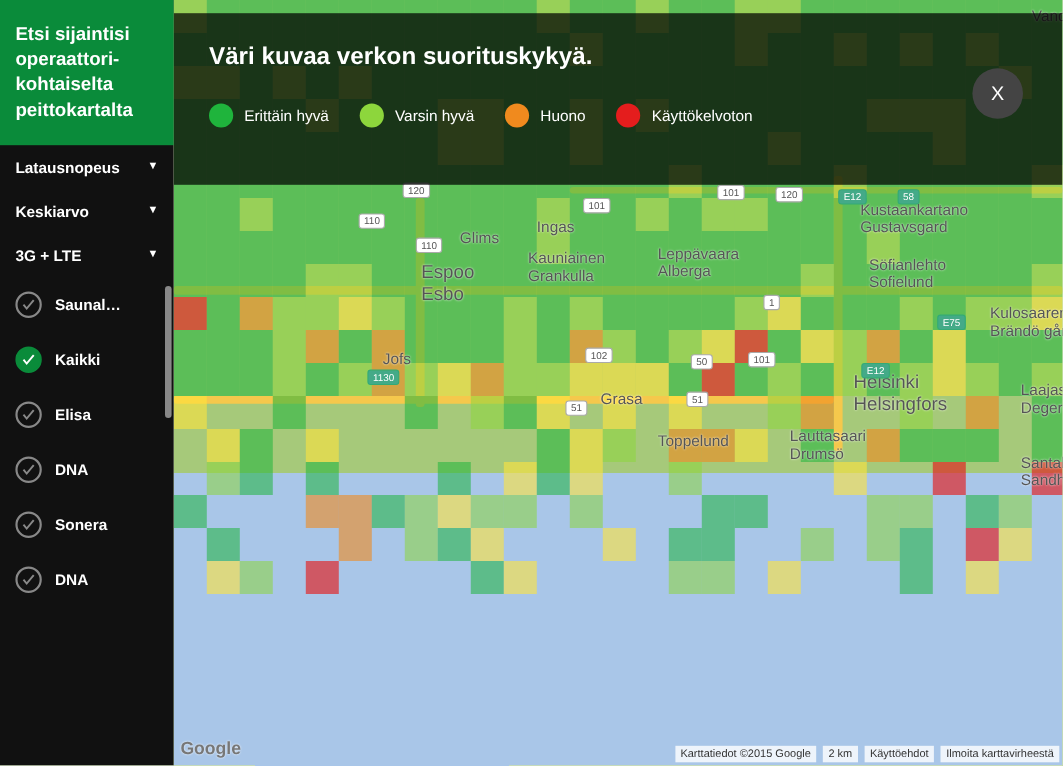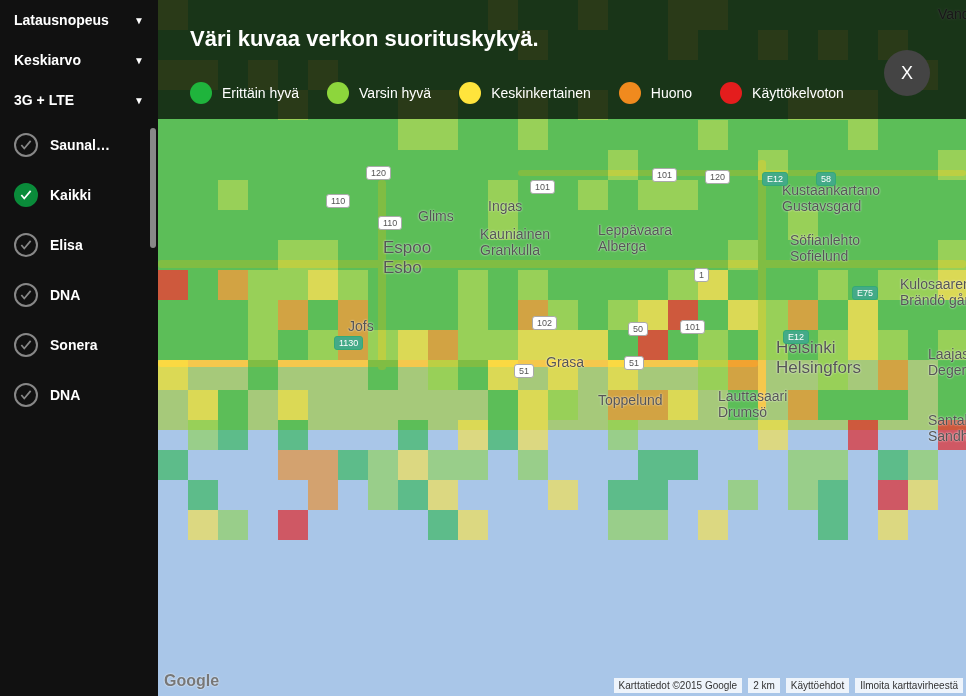--- a/index.html
+++ b/index.html
@@ -13,21 +13,21 @@
   .section-label { padding: 10px 14px; font-size: 13px; color: #bbb; background: #222; border-top: 1px solid #333; border-bottom: 1px solid #333; }
   .op-list { position: relative; flex: 1; overflow: hidden; }
   .op-scroll { position: absolute; top: 8px; right: 2px; width: 6px; height: 120px; background: #888; border-radius: 3px; }
   .op-item { display: flex; align-items: center; gap: 12px; padding: 13px 14px; font-size: 14px; font-weight: bold; cursor: pointer; }
   .check { width: 24px; height: 24px; border-radius: 50%; border: 2px solid #888; display: flex; align-items: center; justify-content: center; flex-shrink: 0; }
   .check.selected { background: #0a8b3a; border-color: #0a8b3a; }
   .check svg { width: 14px; height: 14px; }
   .op-label { white-space: nowrap; overflow: hidden; text-overflow: ellipsis; flex: 1; }
   .map-area { position: relative; flex: 1; background: #a6c97a; overflow: hidden; }
   .map-canvas { position: absolute; inset: 0; }
-  .legend-overlay { position: absolute; top: 0; left: 0; right: 0; height: 119px; background: rgba(0,0,0,0.72); color: #fff; padding: 26px 32px 0 32px; }
+  .legend-overlay { position: absolute; top: 12px; left: 0; right: 0; height: 156px; background: rgba(0,0,0,0.72); color: #fff; padding: 26px 32px 0 32px; }
   .legend-title { font-size: 22px; font-weight: bold; margin-bottom: 30px; }
   .legend-items { display: flex; gap: 28px; align-items: center; flex-wrap: wrap; }
   .legend-item { display: flex; align-items: center; gap: 10px; font-size: 14px; }
   .swatch { width: 22px; height: 22px; border-radius: 50%; }
   .close-btn { position: absolute; top: 50px; right: 36px; width: 46px; height: 46px; border-radius: 50%; background: #444; color: #fff; display: flex; align-items: center; justify-content: center; font-size: 18px; cursor: pointer; }
   .city-label { position: absolute; font-size: 14px; color: #555; text-shadow: 0 0 2px #fff; white-space: nowrap; }
   .city-label.large { font-size: 17px; }
   .road { position: absolute; background: #f5c84c; height: 6px; border-radius: 3px; }
   .road-shield { position: absolute; background: #fff; border: 1px solid #aaa; border-radius: 3px; font-size: 9px; padding: 1px 4px; color: #555; }
   .road-shield.green { background: #4a8; color: #fff; border-color: #3a7; }
@@ -35,20 +35,21 @@
   .footer { position: absolute; bottom: 3px; right: 3px; display: flex; gap: 6px; align-items: center; font-size: 10px; color: #333; }
   .footer span { background: rgba(255,255,255,0.8); padding: 2px 5px; }
   .google-logo { position: absolute; bottom: 6px; left: 6px; font-size: 16px; font-weight: bold; color: #777; text-shadow: 0 0 2px #fff; }
   .water { position: absolute; background: #a9c6e8; }
 </style>
 </head>
 <body>
 
 <div class="app">
   <div class="sidebar">
+    <div class="sidebar-header">Etsi sijaintisi operaattori-kohtaiselta peittokartalta</div>
     <div class="filters">
       <div class="filter">
         <span>Latausnopeus</span>
         <span class="caret">▼</span>
       </div>
       <div class="filter">
         <span>Keskiarvo</span>
         <span class="caret">▼</span>
       </div>
       <div class="filter">
@@ -557,24 +558,20 @@
       <div class="legend-items" id="legend-items">
           <div class="legend-item">
             <div class="swatch" style="background: rgb(31, 180, 60);"></div>
             <span>Erittäin hyvä</span>
           </div>
           <div class="legend-item">
             <div class="swatch" style="background: rgb(141, 214, 60);"></div>
             <span>Varsin hyvä</span>
           </div>
           <div class="legend-item">
-            <div class="swatch" style="background: rgb(255, 228, 60);"></div>
-            <span>Keskinkertainen</span>
-          </div>
-          <div class="legend-item">
             <div class="swatch" style="background: rgb(240, 138, 30);"></div>
             <span>Huono</span>
           </div>
           <div class="legend-item">
             <div class="swatch" style="background: rgb(228, 29, 29);"></div>
             <span>Käyttökelvoton</span>
           </div>
         </div>
       <div class="close-btn">X</div>
     </div>

